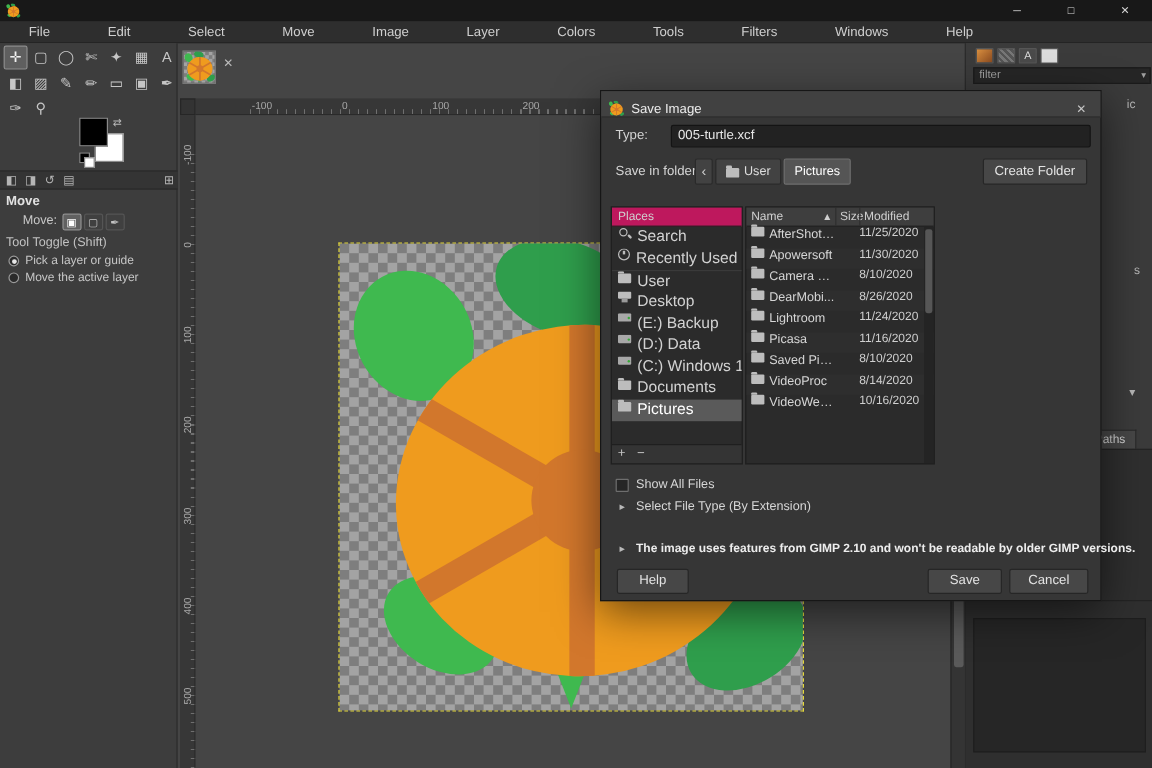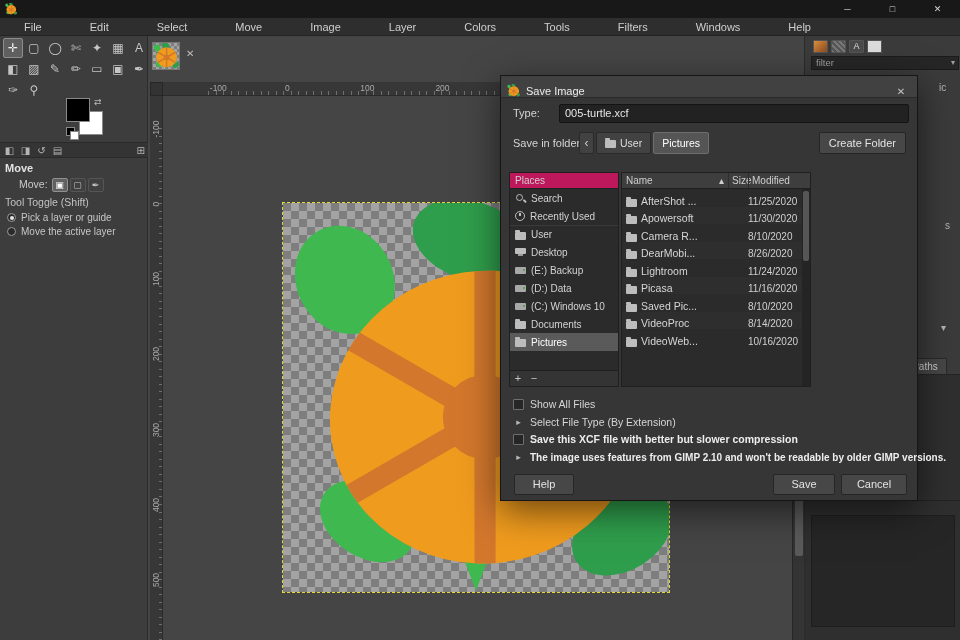--- a/index.html
+++ b/index.html
@@ -94,30 +94,30 @@
   #name-input{position:absolute;left:58px;top:28px;width:350px;height:19px;background:#222;border:1px solid #141414;color:#e6e6e6;font-size:11px;line-height:17px;padding-left:5px;border-radius:2px;overflow:hidden;white-space:nowrap}
   #breadcrumb-bar{position:absolute;left:78px;top:56px;height:22px;display:flex;gap:2px;align-items:center}
   #back-btn{width:15px;height:22px;text-align:center;line-height:20px;font-size:12px;color:#cfcfcf;background:#424242;border:1px solid #2a2a2a;border-radius:2px}
   .crumb{height:22px;padding:0 8px;background:#424242;border:1px solid #2a2a2a;border-radius:2px;display:flex;align-items:center;gap:4px;font-size:10.5px;color:#dedede}
   .crumb.active{background:#555;border-color:#6e6e6e;color:#fff}
   .btn{background:#474747;border:1px solid #262626;border-radius:2px;color:#e3e3e3;font-size:11px;text-align:center}
   #create-folder-btn{position:absolute;right:11px;top:56px;height:22px;line-height:20px;padding:0 9px}
   .pane{position:absolute;top:96px;height:215px;background:#2b2b2b;border:1px solid #1f1f1f}
   .pane-header{height:16px;background:#be185d;border-bottom:1px solid #1f1f1f;font-size:10px;color:#cfcfcf;line-height:15px;padding-left:5px}
   #places-pane{left:8px;width:110px}
-  .place-row{height:18px;display:flex;align-items:center;gap:5px;padding-left:5px;font-size:10px;color:#d2d2d2;white-space:nowrap;overflow:hidden}
+  .place-row{height:18px;display:flex;align-items:flex-start;gap:5px;padding-left:5px;font-size:13px;color:#d2d2d2;white-space:nowrap;overflow:hidden}
   .place-row.selected{background:#5a5a5a;color:#fff}
   #places-bar{position:absolute;left:0;bottom:0;width:100%;height:16px;background:#343434;border-top:1px solid #1f1f1f;display:flex}
   #places-bar span{width:16px;text-align:center;font-size:11px;line-height:14px;color:#c6c6c6}
-  #files-pane{left:120px;width:190px}
+  #files-pane{left:120px;width:158px}
   #files-header{display:flex;height:16px;background:#3e3e3e;border-bottom:1px solid #1f1f1f;font-size:10px;color:#cfcfcf;line-height:15px}
   #col-name{flex:1;display:flex;justify-content:space-between;padding:0 4px}
   #col-size{width:20px;border-left:1px solid #2e2e2e;padding-left:3px}
   #col-modified{width:62px;border-left:1px solid #2e2e2e;padding-left:3px}
-  .file-row{height:17.5px;display:flex;align-items:flex-end;font-size:10.5px;color:#d6d6d6}
+  .file-row{height:17.5px;display:flex;align-items:flex-start;font-size:10.5px;color:#d6d6d6}
   .file-row.alt{background:#2e2e2e}
   .file-row .picon{margin:0 4px 0 4px}
   .file-name{flex:1;overflow:hidden;white-space:nowrap;text-overflow:ellipsis}
   .file-size{width:20px}
   .file-modified{width:62px;font-size:10px;color:#cfcfcf}
   #files-vscroll{position:absolute;right:0;top:16px;bottom:0;width:8px;background:#242424}
   #files-vscroll-thumb{position:absolute;left:1px;top:2px;width:6px;height:70px;background:#565656;border-radius:2px}
   #preview-pane{left:290px;width:118px;background:#313131}
   #preview-circle{position:absolute;left:37px;top:52px;width:44px;height:44px;border:4px solid #7d7d7d;border-radius:50%;text-align:center;line-height:37px;font-size:24px;font-weight:bold;color:#8d8d8d}
   #preview-empty{position:absolute;left:0;top:125px;width:100%;text-align:center;font-style:italic;font-size:10.5px;color:#989898}
@@ -456,24 +456,20 @@
 
 
   <div class="check-row" style="top:321px">
     <span class="cb"></span>
     <span class="check-label">Show All Files</span>
   </div>
   <div class="check-row" style="top:339px">
     <span class="expander">▸</span>
     <span class="check-label">Select File Type (By Extension)</span>
   </div>
-  <div class="check-row" style="top:356px">
-    <span class="cb"></span>
-    <span class="check-label bold">Save this XCF file with better but slower compression</span>
-  </div>
   <div class="check-row" style="top:374px">
     <span class="expander">▸</span>
     <span class="check-label bold" style="font-size:10px">The image uses features from GIMP 2.10 and won't be readable by older GIMP versions.</span>
   </div>
 
   <div id="help-btn" class="btn">Help</div>
   <div id="save-btn" class="btn">Save</div>
   <div id="cancel-btn" class="btn">Cancel</div>
 </div>
 

